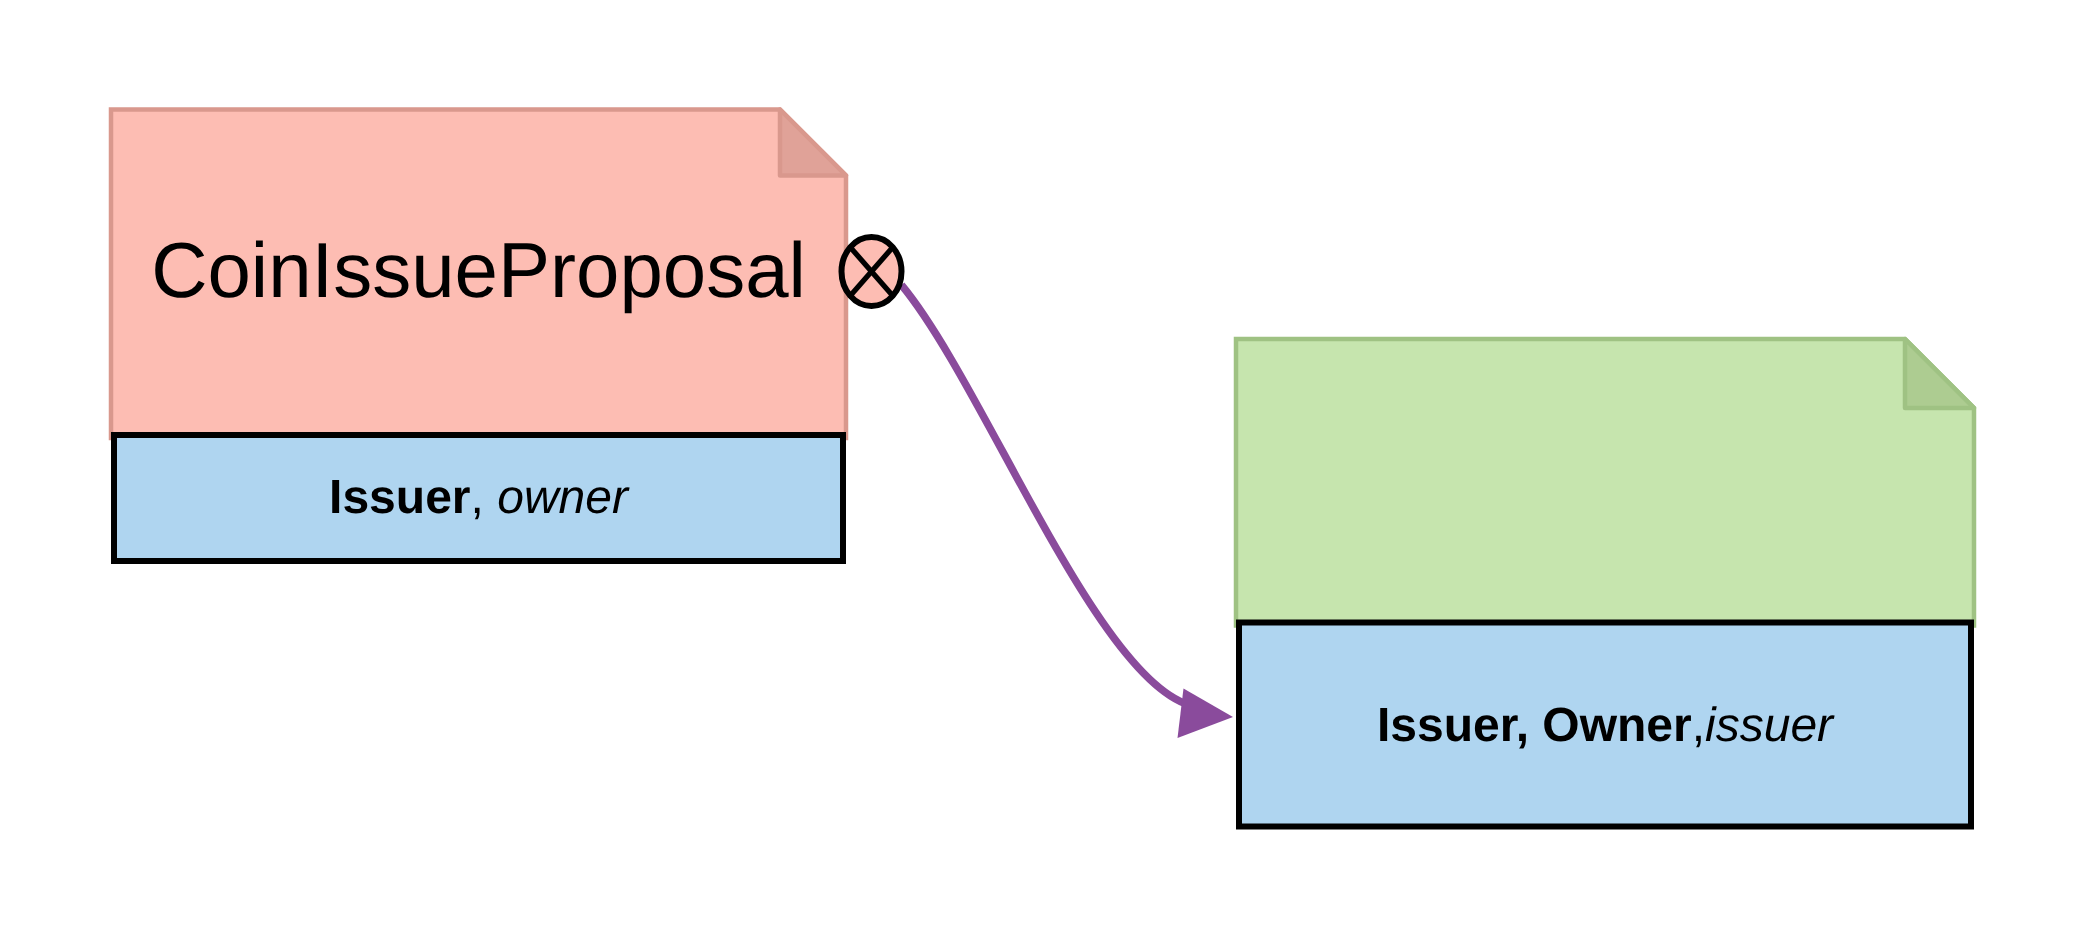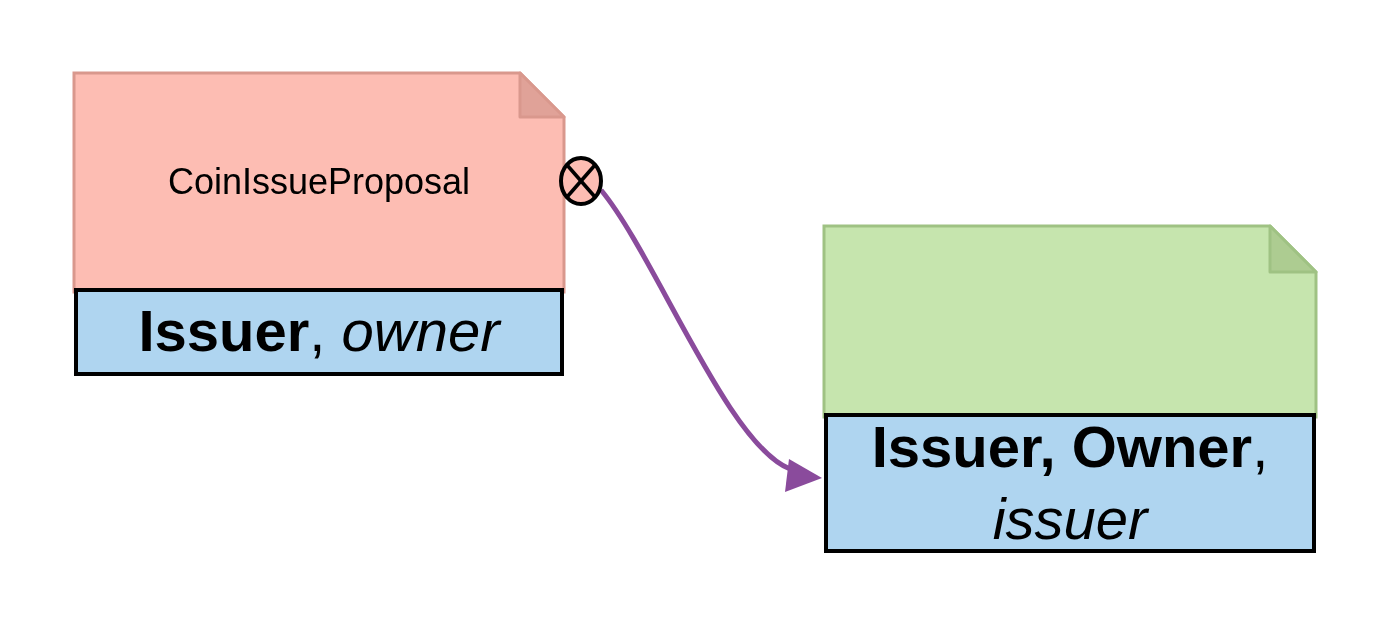--- a/index.html
+++ b/index.html
@@ -16,25 +16,25 @@
   .txt {
     position: absolute;
     display: flex;
     align-items: center;
     justify-content: center;
     text-align: center;
     color: #000000;
     white-space: pre;
     line-height: 1.25;
   }
-  .title { font-size: 36px; }
-  .parties { font-size: 58px; }
+  .title { font-size: 52px; }
+  .parties { font-size: 32px; }
   .b { font-weight: bold; }
   .i { font-style: italic; }
-  .col { flex-direction: column; }
+  .col { flex-direction: row; }
   
   .proposal-title   { left: 74px;  top: 73px;  width: 490px; height: 217px; }
   .proposal-parties { left: 76px;  top: 288px; width: 486px; height: 86px;  }
   
   .agreement-title   { left: 824px; top: 226px; width: 492px; height: 189px; }
   .agreement-parties { left: 826px; top: 413px; width: 488px; height: 140px; }
 </style>
 </head>
 <body>
 

